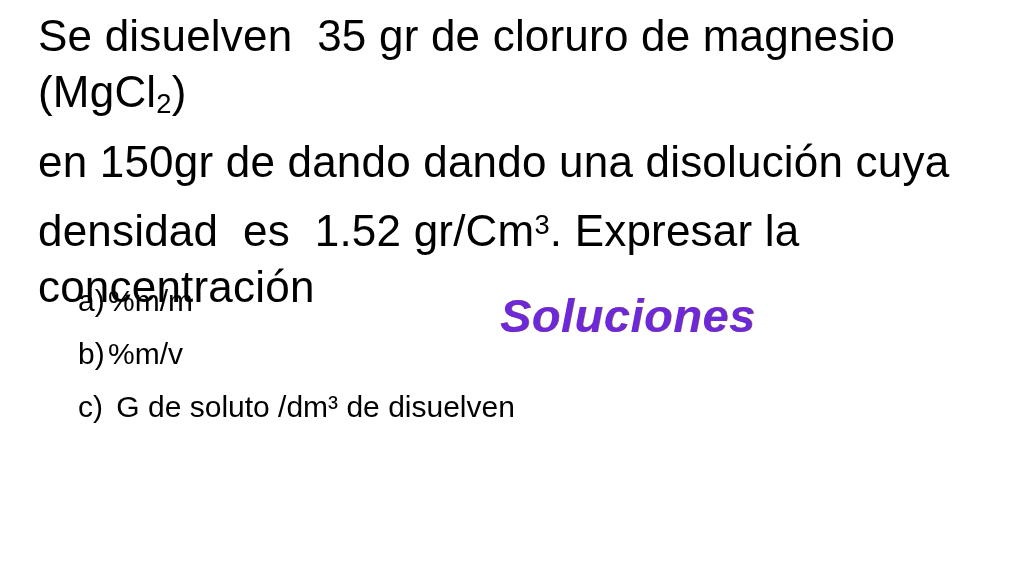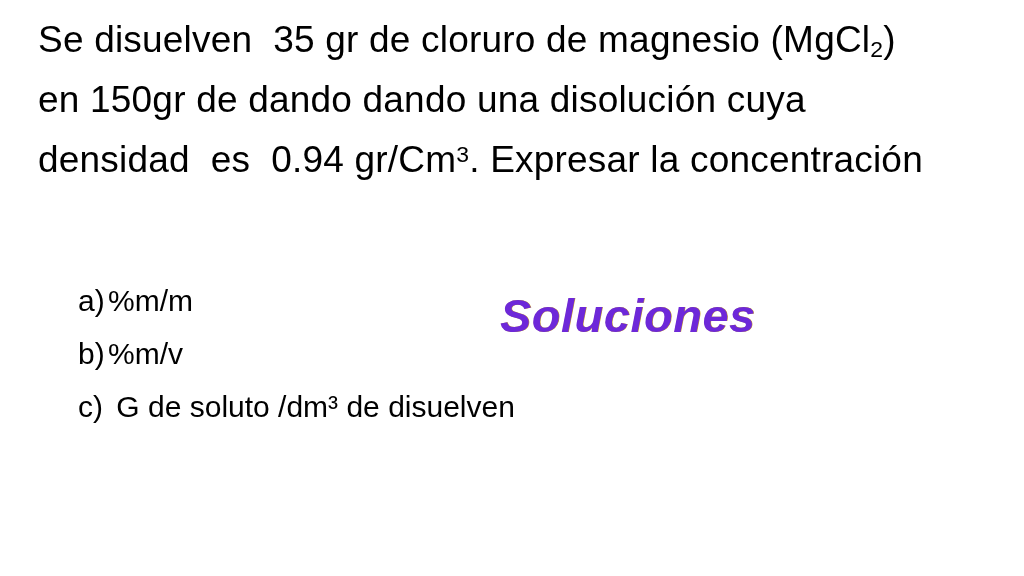--- a/index.html
+++ b/index.html
@@ -20,22 +20,22 @@
     height: 576px;
     background: #ffffff;
   }
   .statement {
     position: absolute;
     left: 38px;
     top: 8px;
     width: 960px;
   }
   .statement p {
-    margin: 8px 0 12px 0;
-    font-size: 37px;
+    margin: 0 0 12px 0;
+    font-size: 44px;
     line-height: 1.28;
     letter-spacing: 0.2px;
     white-space: pre-wrap;
   }
   .items {
     position: absolute;
     left: 78px;
     top: 286px;
     width: 620px;
   }
@@ -73,21 +73,21 @@
   sup { vertical-align: 0.45em; }
 </style>
 </head>
 <body>
 
 <div class="slide">
 
   <div class="statement">
     <p><span>Se disuelven  35 gr de cloruro de magnesio (MgCl</span><sub>2</sub><span>)</span></p>
     <p>en 150gr de dando dando una disolución cuya</p>
-    <p><span>densidad  es  0.94 gr/Cm</span><sup>3</sup><span>. Expresar la concentración</span></p>
+    <p><span>densidad  es  1.52 gr/Cm</span><sup>3</sup><span>. Expresar la concentración</span></p>
   </div>
 
   <div class="items">
     <div class="item">
       <span class="item-letter">a)</span>
       <span class="item-text">%m/m</span>
     </div>
     <div class="item">
       <span class="item-letter">b)</span>
       <span class="item-text">%m/v</span>

